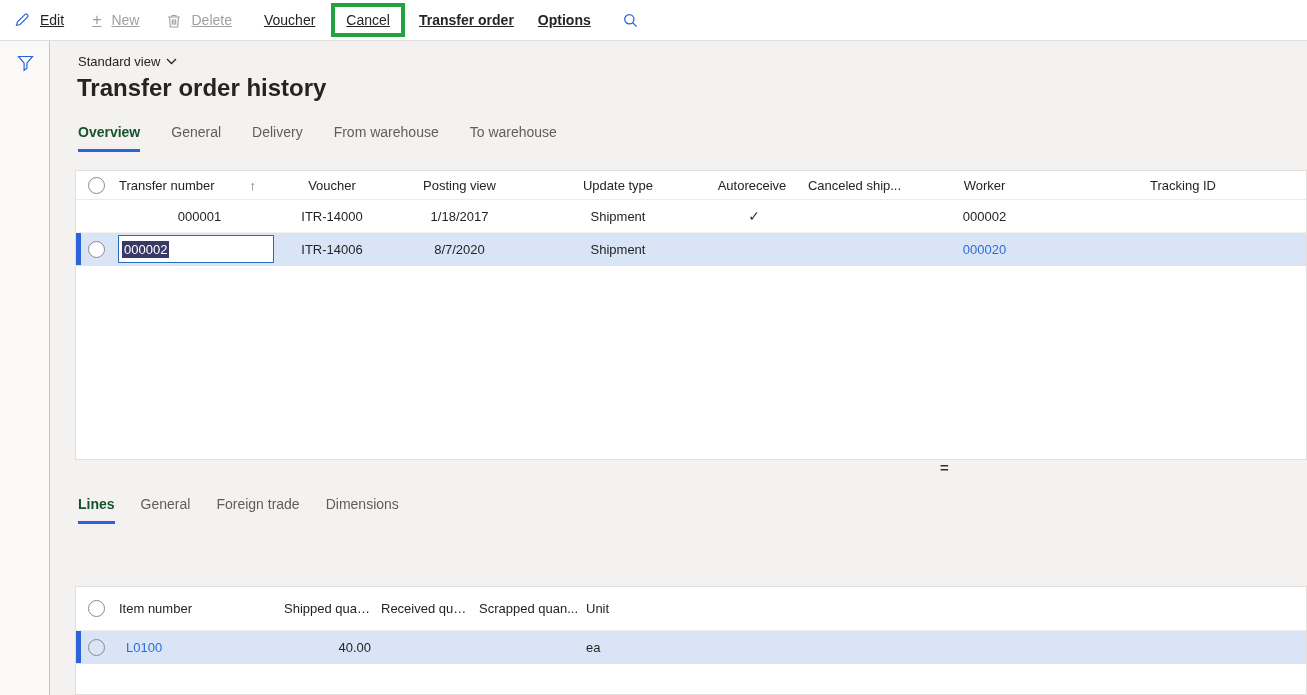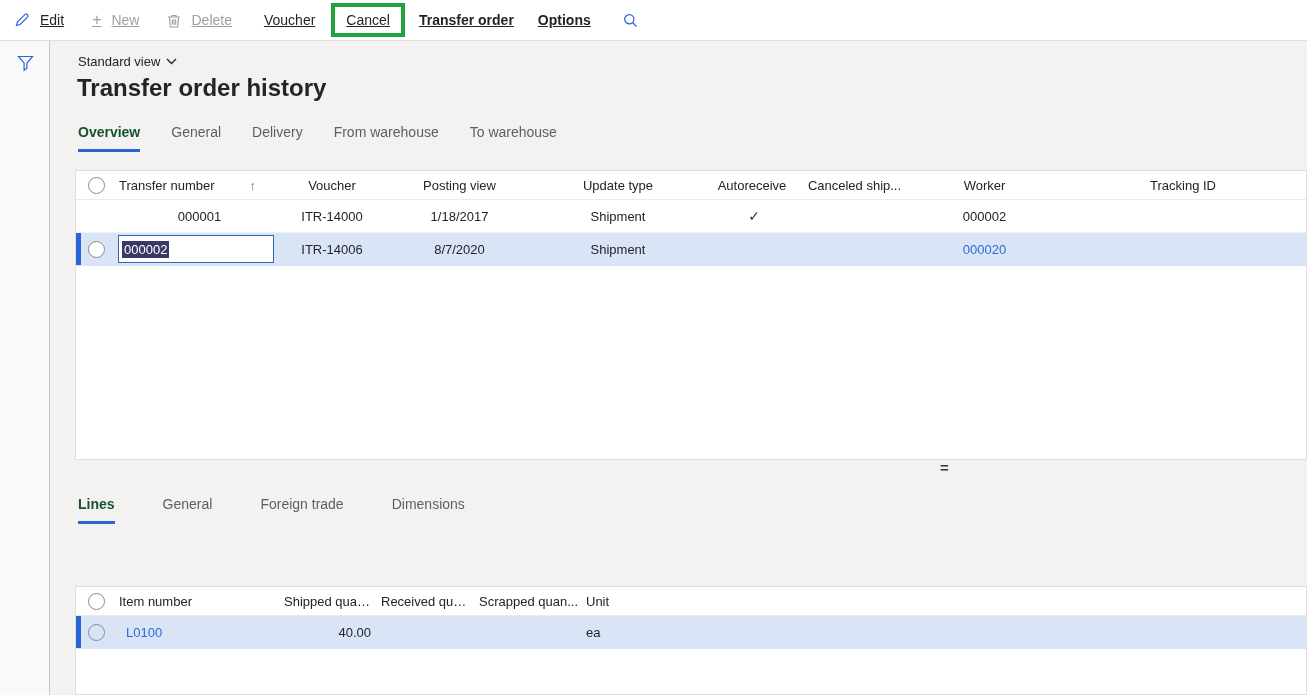--- a/index.html
+++ b/index.html
@@ -40,21 +40,21 @@
     display:flex; align-items:center; gap:6px;
     font-size:13px; color:#252423; cursor:pointer;
   }
   .page-title {
     position:absolute; left:77px; top:74px;
     font-size:24px; font-weight:700; color:#252423;
   }
   
   .tabs { position:absolute; display:flex; font-size:14px; }
   .tabs-upper { left:78px; top:124px; gap:31px; }
-  .tabs-lower { left:78px; top:496px; gap:48px; }
+  .tabs-lower { left:78px; top:496px; gap:26px; }
   .tab { color:#605e5c; padding-bottom:9px; border-bottom:3px solid transparent; cursor:pointer; white-space:nowrap; }
   .tab.active { color:#14532d; font-weight:700; border-bottom-color:var(--accent); }
   
   .grid {
     position:absolute; left:75px; width:1232px;
     background:#ffffff; border:1px solid #e1dfdd;
   }
   .grid-upper { top:170px; height:290px;text-align:center; }
   .grid-lower { top:586px; height:109px; }
   .grid-row { display:grid; align-items:center; }
@@ -238,21 +238,21 @@
 <div class="inventory-menu">
   <span>Inventory</span>
   <span>
     <svg class="icon-svg" width="11" height="7" viewBox="0 0 11 7">
       <polyline points="1,1 5.5,5.5 10,1" fill="none" stroke="#2b6cd6" stroke-width="1.3"></polyline>
     </svg>
   </span>
 </div>
 
 <div class="grid grid-lower">
-  <div class="grid-row cols-lower g-head" style="height:29px">
+  <div class="grid-row cols-lower g-head" style="height:44px">
     <div class="cell">
         <div class="radio"></div>
       </div>
     <div class="cell">Item number</div>
     <div class="cell">Shipped quant...</div>
     <div class="cell">Received quan...</div>
     <div class="cell">Scrapped quan...</div>
     <div class="cell">Unit</div>
   </div>
 

